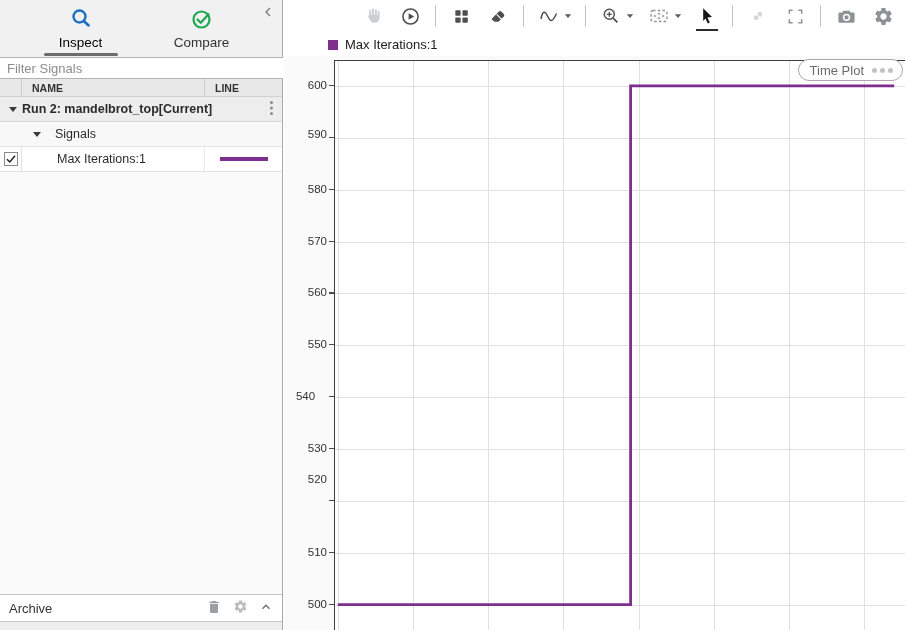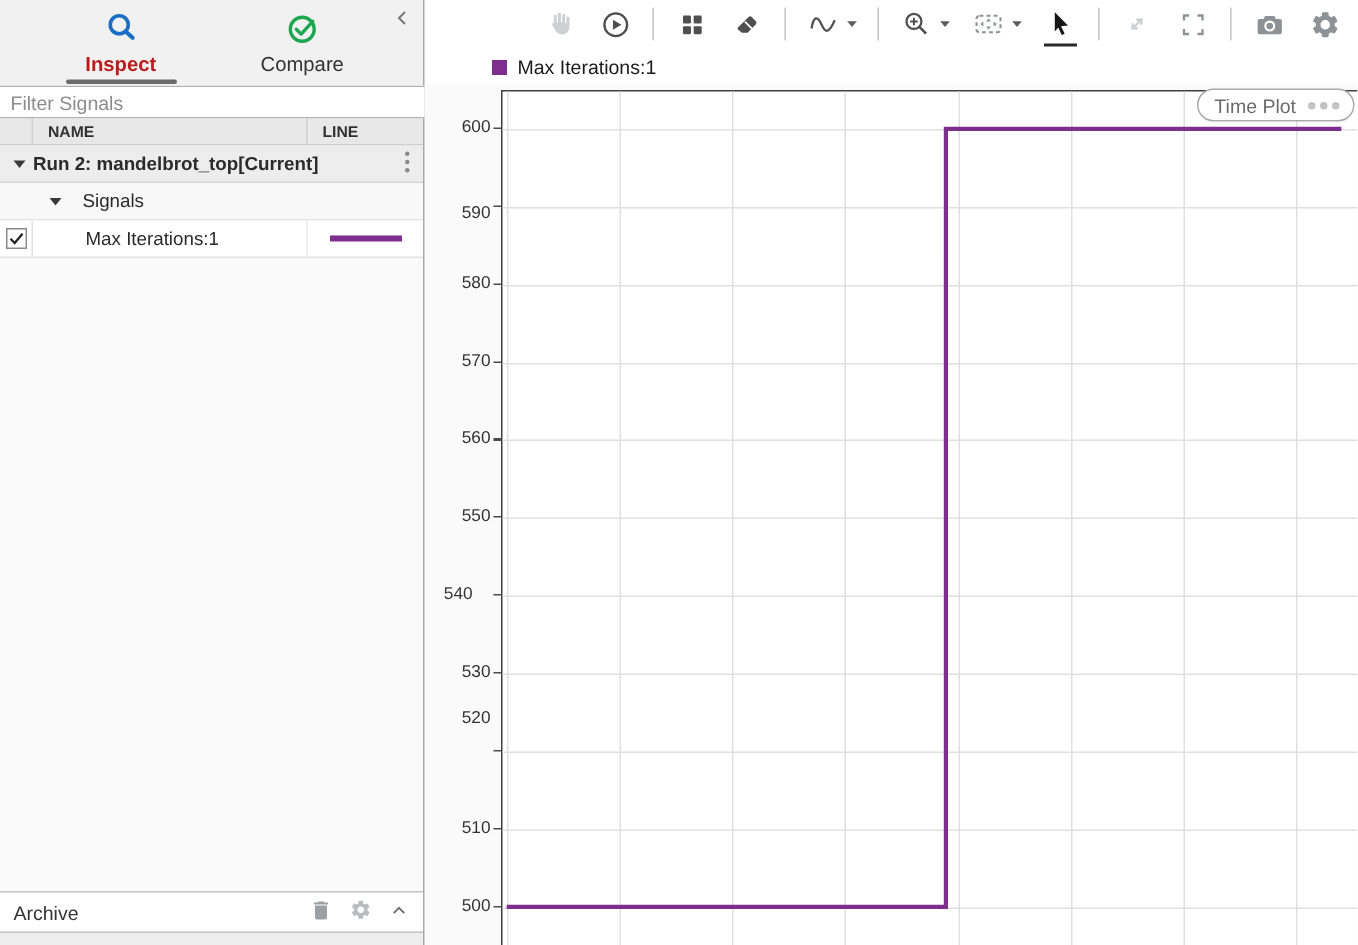--- a/index.html
+++ b/index.html
@@ -9,21 +9,21 @@
 
   
   .sidebar { position:absolute; left:0; top:0; width:283px; height:630px;
     border-right:1px solid #a9a9a9; background:#fbfbfb; display:flex; flex-direction:column; }
   .tabs { position:relative; height:57px; background:#f1f1f1; display:flex;
     justify-content:space-around; align-items:flex-start; padding:0 20px; flex:none; }
   .tab { position:relative; width:110px; height:57px; display:flex; flex-direction:column;
     align-items:center; padding-top:6px; cursor:pointer; }
   .tab .ticon { width:26px; height:26px; display:flex; align-items:center; justify-content:center; }
   .tab .tlabel { margin-top:3px; font-size:13.5px; color:#333; }
-  .tab.active .tlabel { font-weight:bold; color:#b91c1c; }
+  .tab.active .tlabel { font-weight:normal; color:#000000; }
   .tab.active::after { content:""; position:absolute; left:18px; right:18px; bottom:1px;
     height:3.5px; background:#6c6c6c; border-radius:2px; }
   .collapse-btn { position:absolute; right:6px; top:4px; width:16px; height:16px; cursor:pointer; }
 
   .filter-input { flex:none; width:283px; height:22px; border:1px solid #b3b3b3;
     border-left:none; border-right:none; padding:0 7px; font-size:13px; color:#333;
     background:#fff; outline:none; font-family:inherit; }
   .filter-input::placeholder { color:#8c8c8c; }
 
   .thead { flex:none; height:18px; background:#e8e8e8; border-bottom:1px solid #cfcfcf;
@@ -345,19 +345,19 @@
         <div class="ytick-label" style="top: 334.12px; text-align: center;">540</div>
         <div class="ytick-dash" style="top: 340.12px;"></div>
         <div class="ytick-label" style="top: 282.25px;">550</div>
         <div class="ytick-dash" style="top: 288.25px;"></div>
         <div class="ytick-label" style="top: 230.38px;">560</div>
         <div class="ytick-dash" style="top: 236.38px;"></div>
         <div class="ytick-label" style="top: 178.509px;">570</div>
         <div class="ytick-dash" style="top: 184.509px;"></div>
         <div class="ytick-label" style="top: 126.639px;">580</div>
         <div class="ytick-dash" style="top: 132.639px;"></div>
-        <div class="ytick-label" style="top: 80px; padding-left: 8px;">590</div>
+        <div class="ytick-label" style="top: 72px; padding-left: 8px;">590</div>
         <div class="ytick-dash" style="top: 80.7682px;"></div>
         <div class="ytick-label" style="top: 22.8978px;">600</div>
         <div class="ytick-dash" style="top: 28.8978px;"></div>
       </div>
   </div>
 </div>
 
 </body></html>

